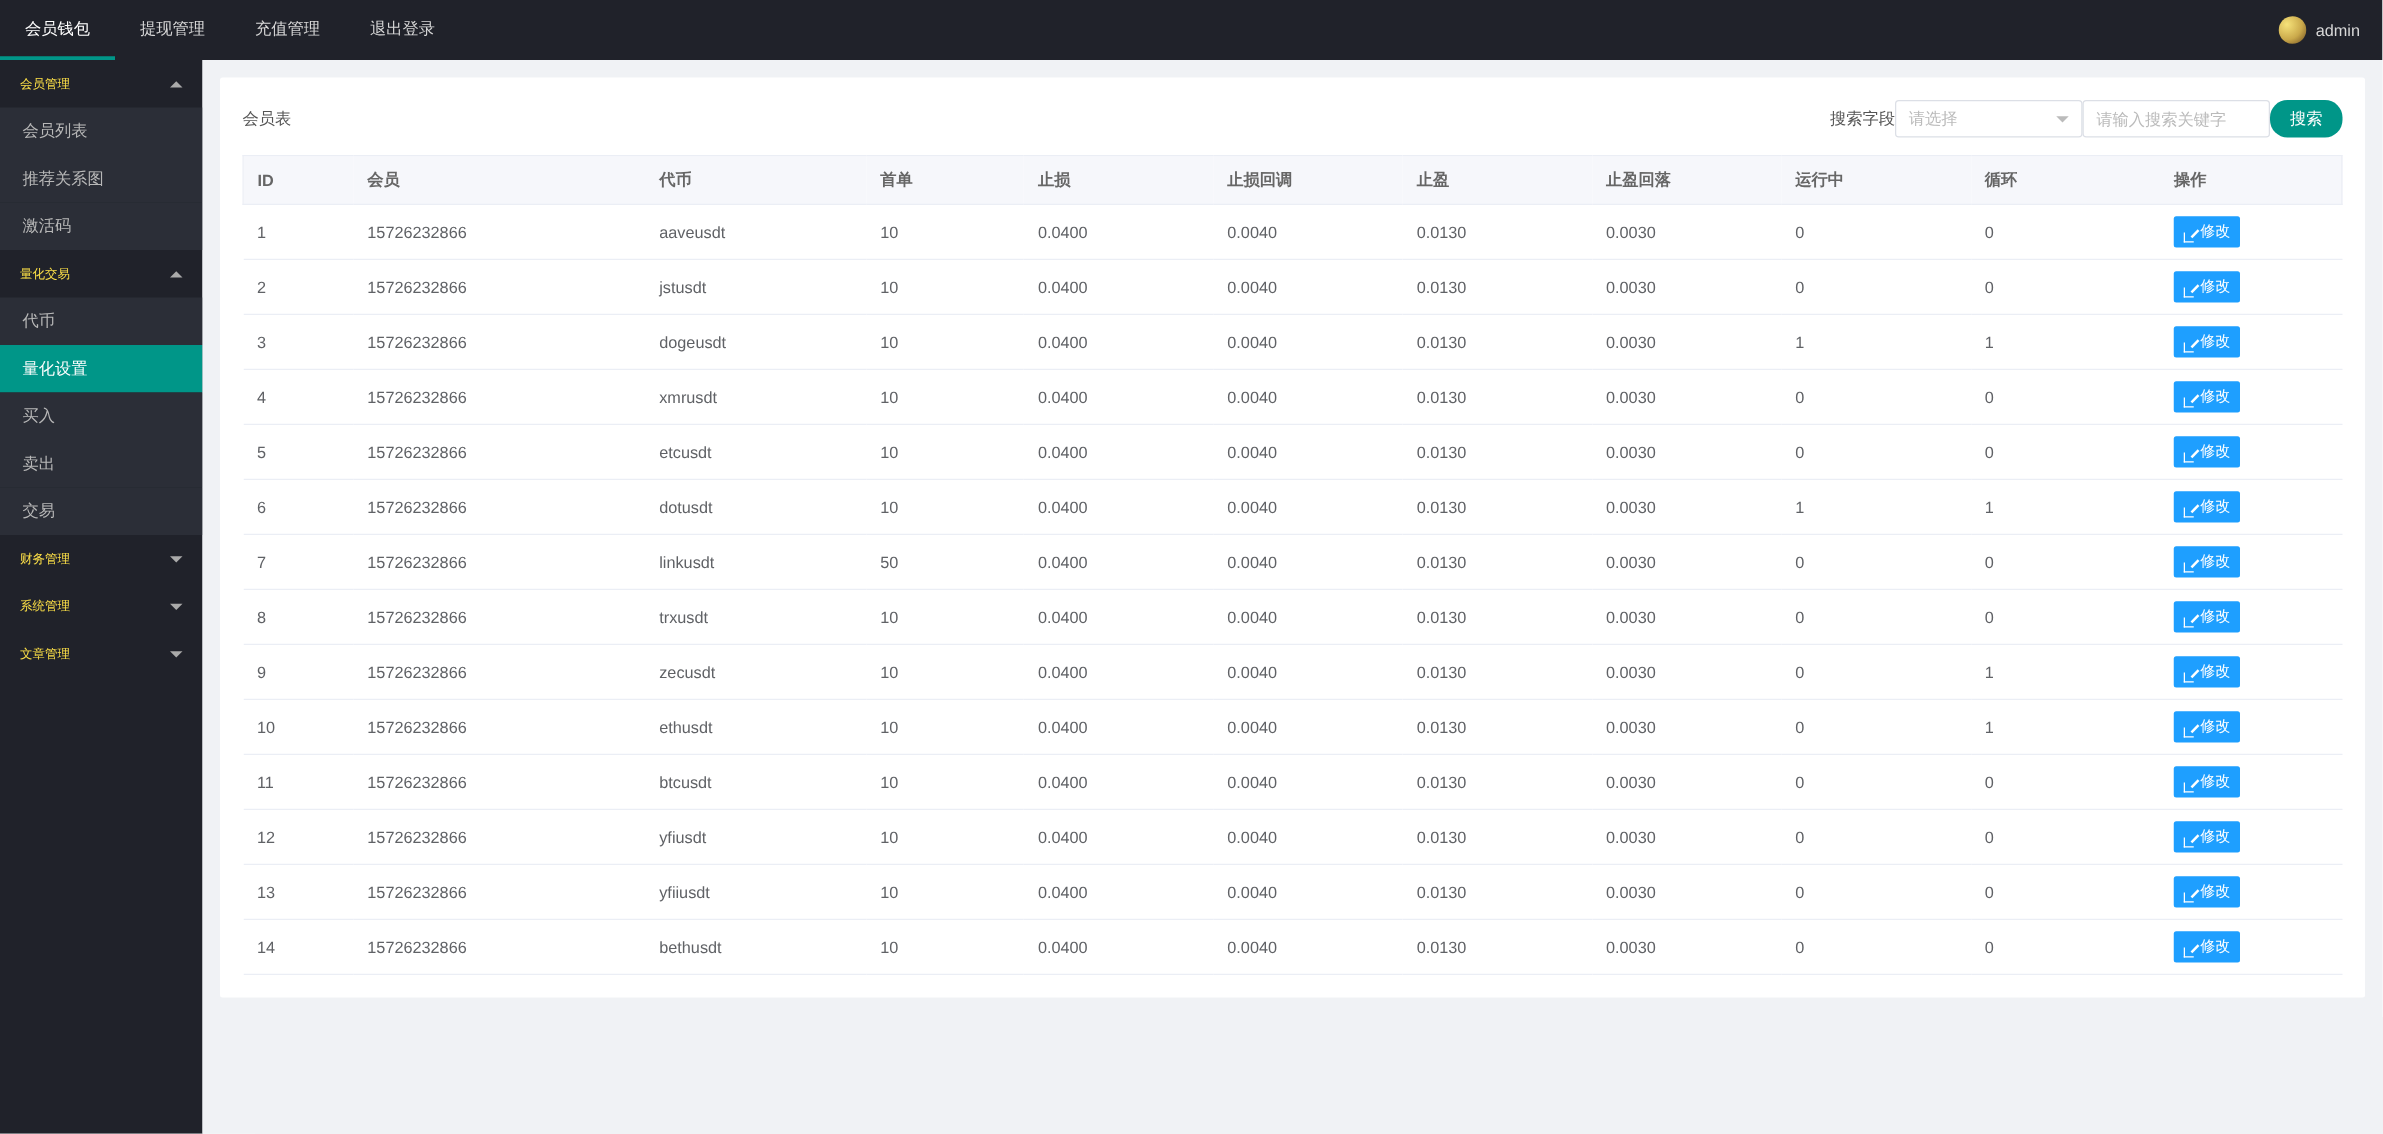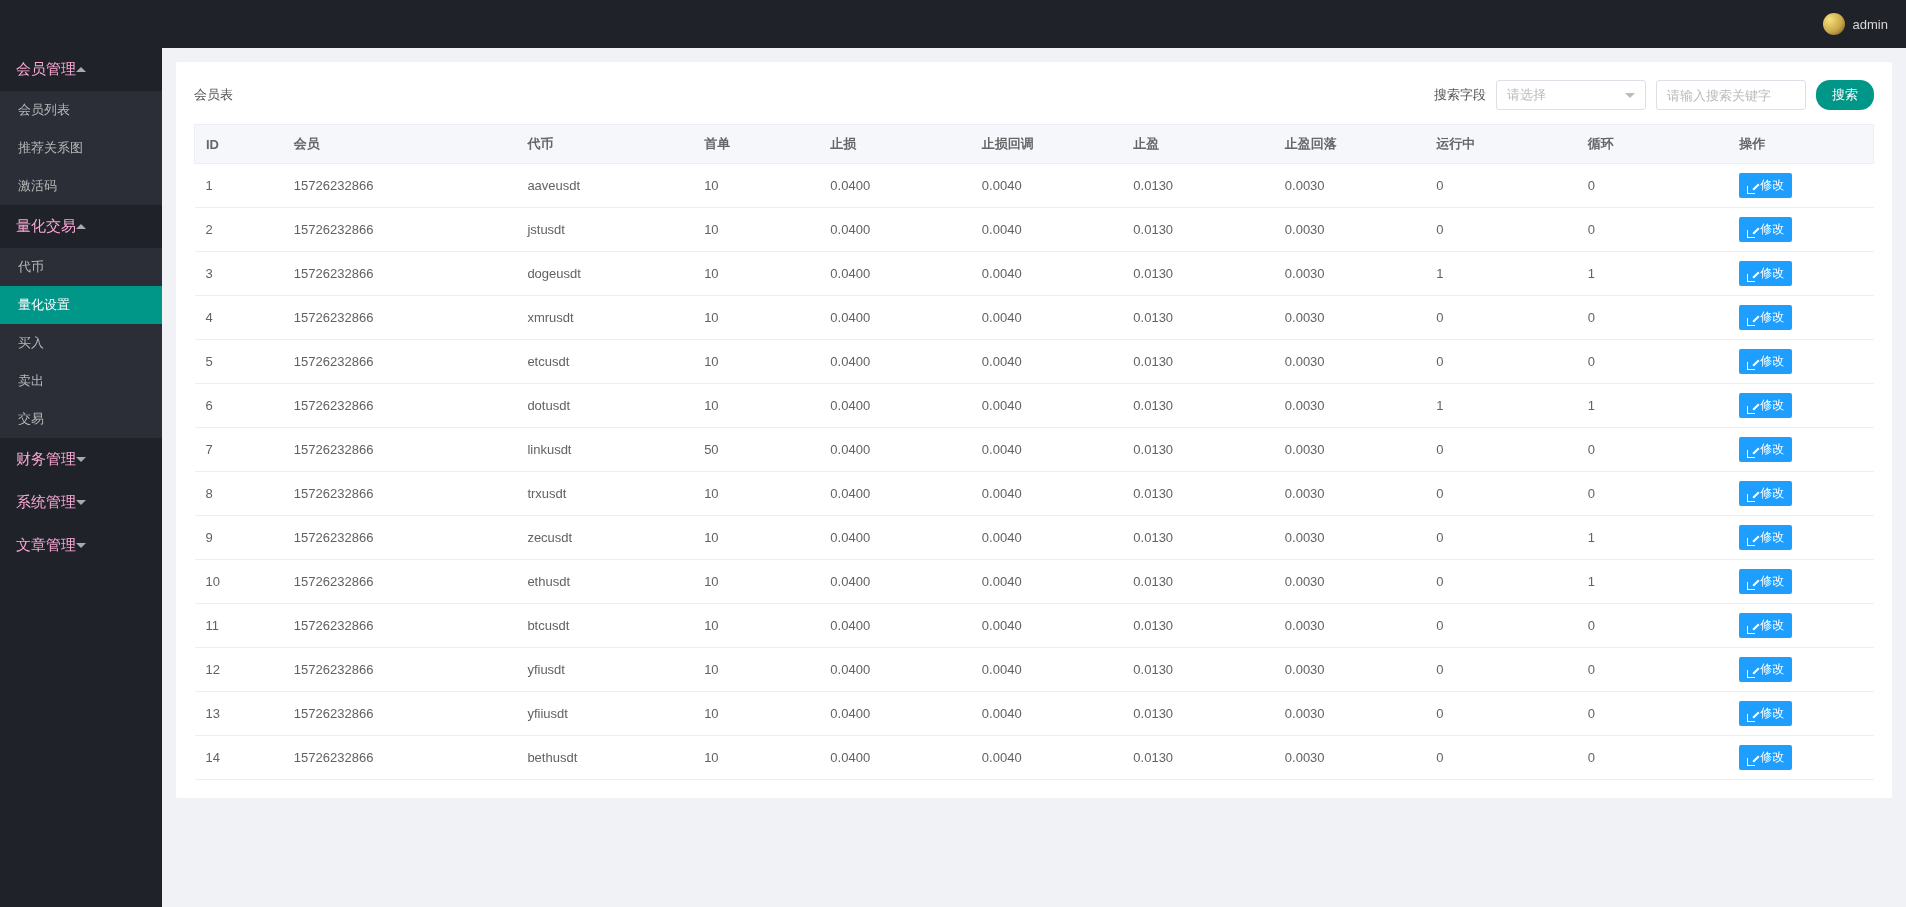--- a/index.html
+++ b/index.html
@@ -9,32 +9,32 @@
 .brand{width:162px;display:flex;align-items:center;justify-content:center;font-size:14px;color:#009688;font-weight:500}
 .top-nav{display:flex}
 .top-nav-item{display:flex;align-items:center;padding:0 20px;font-size:13px;color:#d8d8d8;cursor:pointer;border-bottom:3px solid transparent}
 .top-nav-item.active{color:#fff;border-bottom:3px solid #009688}
 .top-spacer{flex:1}
 .top-user{display:flex;align-items:center;padding:0 18px;color:#d8d8d8;gap:8px}
 .avatar{width:22px;height:22px;border-radius:50%;background:radial-gradient(circle at 30% 30%,#f6e27a,#caa94b 55%,#6b4b1e);display:inline-block}
 
 .layout{display:flex;min-height:calc(100vh - 48px)}
 .sidebar{width:162px;background:#20222a;color:#c2c2c2}
-.side-sec{display:flex;align-items:center;padding:12px 16px;font-size:15px;color:#f9a8d4;cursor:pointer}
+.side-sec{display:flex;align-items:center;justify-content:space-between;padding:12px 16px;font-size:10px;color:#fde047;cursor:pointer}
 .side-item{display:block;padding:10px 16px 10px 18px;font-size:13px;color:#b8b8b8;background:#2b2e37;cursor:pointer}
 .side-item.active{background:#009688;color:#fff}
 .caret{width:0;height:0;display:inline-block}
 .caret.up{border-left:5px solid transparent;border-right:5px solid transparent;border-bottom:5px solid #aaa}
 .caret.down{border-left:5px solid transparent;border-right:5px solid transparent;border-top:5px solid #aaa}
 
 .main{flex:1;background:#f0f2f5;display:flex;flex-direction:column}
 .breadcrumb{background:#fff;padding:12px 18px;color:#777;font-size:13px}
 .breadcrumb .sep{margin:0 4px;color:#bbb}
 .panel{background:#fff;margin:14px;padding:18px;border-radius:2px}
-.panel-head{display:flex;align-items:center;gap:10px;margin-bottom:14px}
+.panel-head{display:flex;align-items:center;margin-bottom:14px}
 .panel-title{font-size:13px;color:#555;margin-right:auto}
 .sel{position:relative;width:150px}
 .sel-box{border:1px solid #dcdfe6;border-radius:3px;height:30px;display:flex;align-items:center;padding:0 10px;color:#bbb;font-size:13px;justify-content:space-between;cursor:pointer}
 .sel-arrow{border-left:5px solid transparent;border-right:5px solid transparent;border-top:5px solid #bbb}
 .inp{border:1px solid #dcdfe6;border-radius:3px;height:30px;padding:0 10px;font-size:13px;width:150px;outline:none;color:#555}
 .inp::placeholder{color:#bbb}
 .btn-primary{background:#009688;color:#fff;border:none;height:30px;padding:0 16px;border-radius:14px;font-size:13px;cursor:pointer}
 .lbl{font-size:13px;color:#555}
 
 table.data{width:100%;border-collapse:collapse;font-size:13px}
@@ -46,20 +46,26 @@
 .ico-edit{display:inline-block;width:10px;height:10px;position:relative}
 .ico-edit::before{content:"";position:absolute;width:7px;height:7px;border:1px solid #fff;border-top:none;border-right:none;left:0;bottom:0}
 .ico-edit::after{content:"";position:absolute;width:2px;height:8px;background:#fff;transform:rotate(45deg);right:0;top:-1px}
 
 .c-id{width:70px}.c-mem{width:185px}.c-coin{width:140px}.c-fst{width:100px}.c-val{width:120px}.c-op{width:115px}
 </style>
 </head>
 <body>
 
 <div class="top-header">
+  <div class="top-nav" id="top-nav">
+      <div class="top-nav-item active">会员钱包</div>
+      <div class="top-nav-item">提现管理</div>
+      <div class="top-nav-item">充值管理</div>
+      <div class="top-nav-item">退出登录</div>
+    </div>
   <div class="top-spacer"></div>
   <div class="top-user">
     <span class="avatar"></span>
     <span>admin</span>
   </div>
 </div>
 
 <div class="layout">
 
   <div class="sidebar" id="sidebar">

